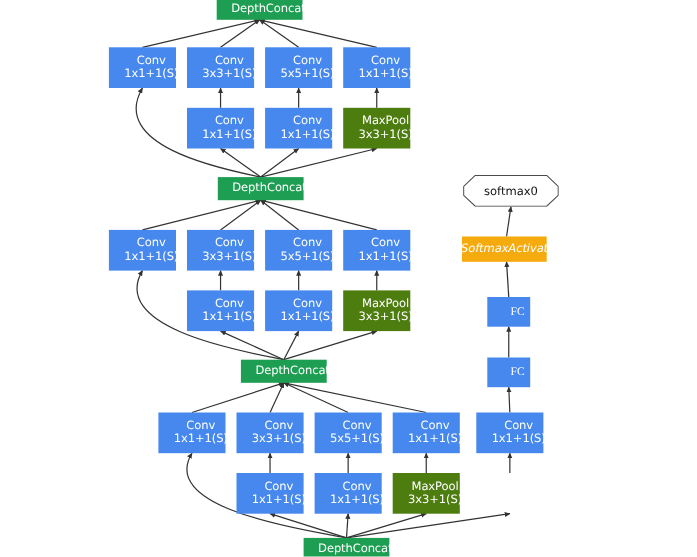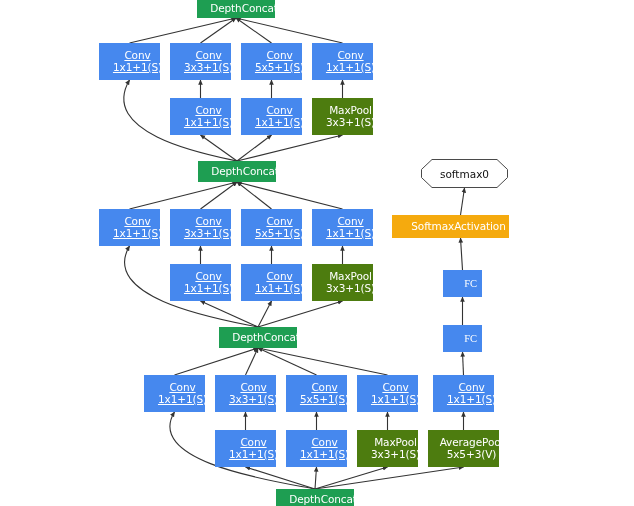--- a/index.html
+++ b/index.html
@@ -5,21 +5,21 @@
   html,body{margin:0;padding:0;background:#ffffff;}
   body{width:634px;height:506px;position:relative;overflow:hidden;
        font-family:"DejaVu Sans","Liberation Sans",sans-serif;}
   #canvas{position:absolute;left:0;top:0;width:634px;height:506px;}
   svg#edges{position:absolute;left:0;top:0;width:634px;height:506px;overflow:visible;}
   .node{position:absolute;box-sizing:border-box;display:flex;flex-direction:column;
         align-items:center;justify-content:center;text-align:left;color:#ffffff;
         font-size:10.5px;line-height:11.5px;letter-spacing:-0.1px;z-index:2;padding-left:16px;}
   .node .l1{display:block;}
   .node .l2{display:block;}
-  .conv{background:#4688ee;text-decoration:underline;}
+  .conv{background:#4688ee;}
   .pool{background:#4d7c0f;}
   .concat{background:#1e9e52;}
   .fc{background:#4688ee;font-family:Liberation Serif, serif;}
   .softmaxact{background:#f5aa0e;}
   .octa-wrap{position:absolute;z-index:2;}
   .octa-svg{position:absolute;left:0;top:0;}
   .octa-label{position:absolute;left:0;top:0;width:100%;height:100%;
               display:flex;align-items:center;justify-content:center;
               color:#111;font-size:10.5px;}
 </style>
@@ -163,28 +163,24 @@
       <span class="l2">1x1+1(S)</span>
     </div>
     <div class="node conv" style="left: 286px; top: 430px; width: 61px; height: 37px;">
       <span class="l1">Conv</span>
       <span class="l2">1x1+1(S)</span>
     </div>
     <div class="node pool" style="left: 357px; top: 430px; width: 61px; height: 37px;">
       <span class="l1">MaxPool</span>
       <span class="l2">3x3+1(S)</span>
     </div>
-    <div class="node pool" style="left: 428px; top: 430px; width: 71px; height: 37px;">
-      <span class="l1">AveragePool</span>
-      <span class="l2">5x5+3(V)</span>
-    </div>
     <div class="node concat" style="left: 276px; top: 489px; width: 78px; height: 21px;">
       <span class="l1">DepthConcat</span>
     </div>
-    <div class="node softmaxact" style="left: 392px; top: 215px; width: 117px; height: 23px;">
+    <div class="node softmaxact" style="left: 420px; top: 215px; width: 77px; height: 23px; font-style: italic;">
       <span class="l1">SoftmaxActivation</span>
     </div>
     <div class="node fc" style="left: 443px; top: 270px; width: 39px; height: 27px;">
       <span class="l1">FC</span>
     </div>
     <div class="node fc" style="left: 443px; top: 325px; width: 39px; height: 27px;">
       <span class="l1">FC</span>
     </div>
     <div class="octa-wrap" style="left: 421px; top: 159px; width: 87px; height: 29px;">
       <svg class="octa-svg" width="87" height="29">

